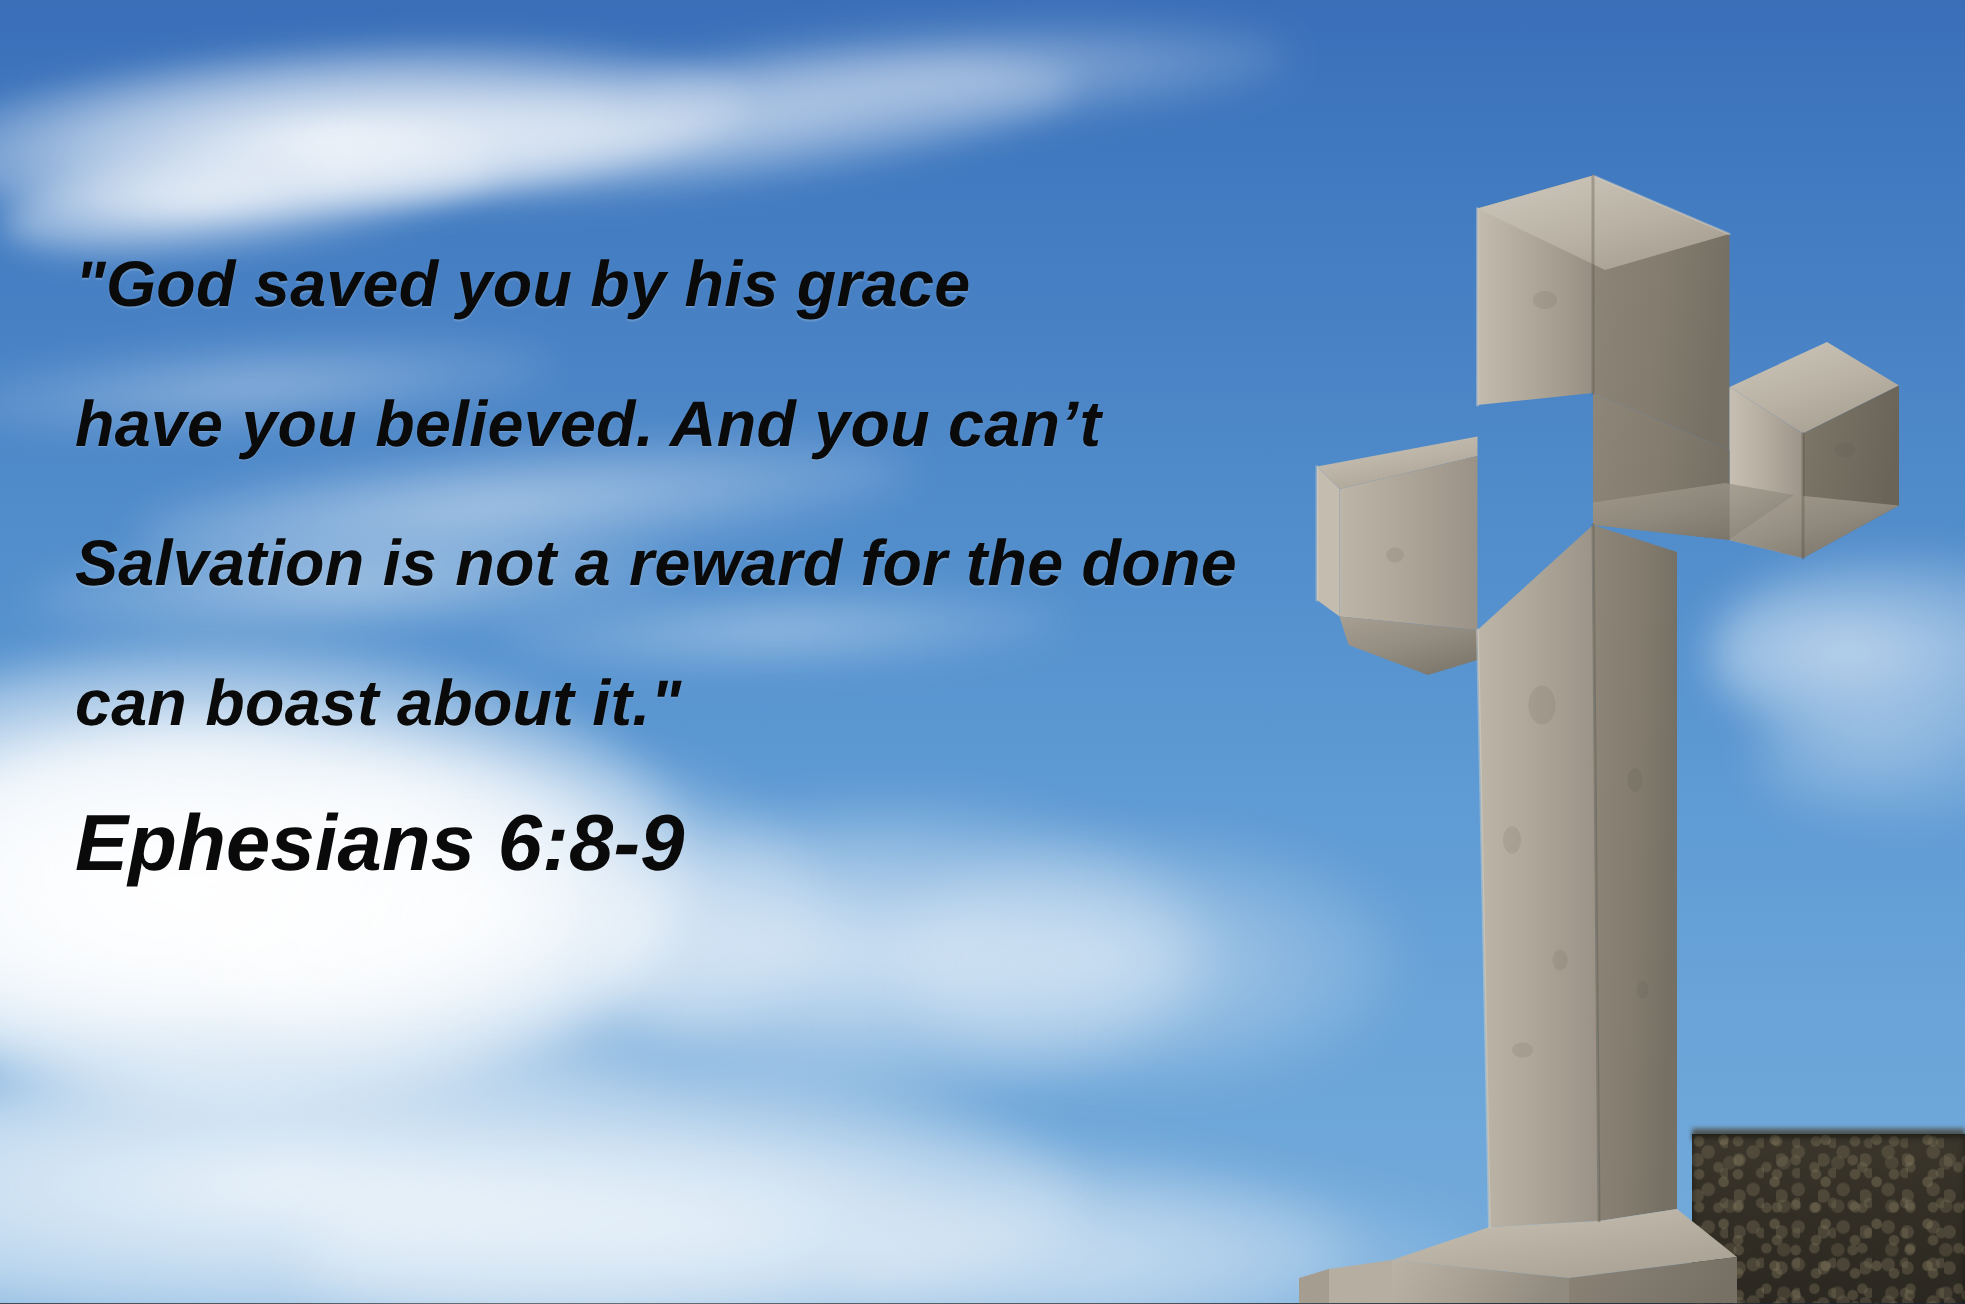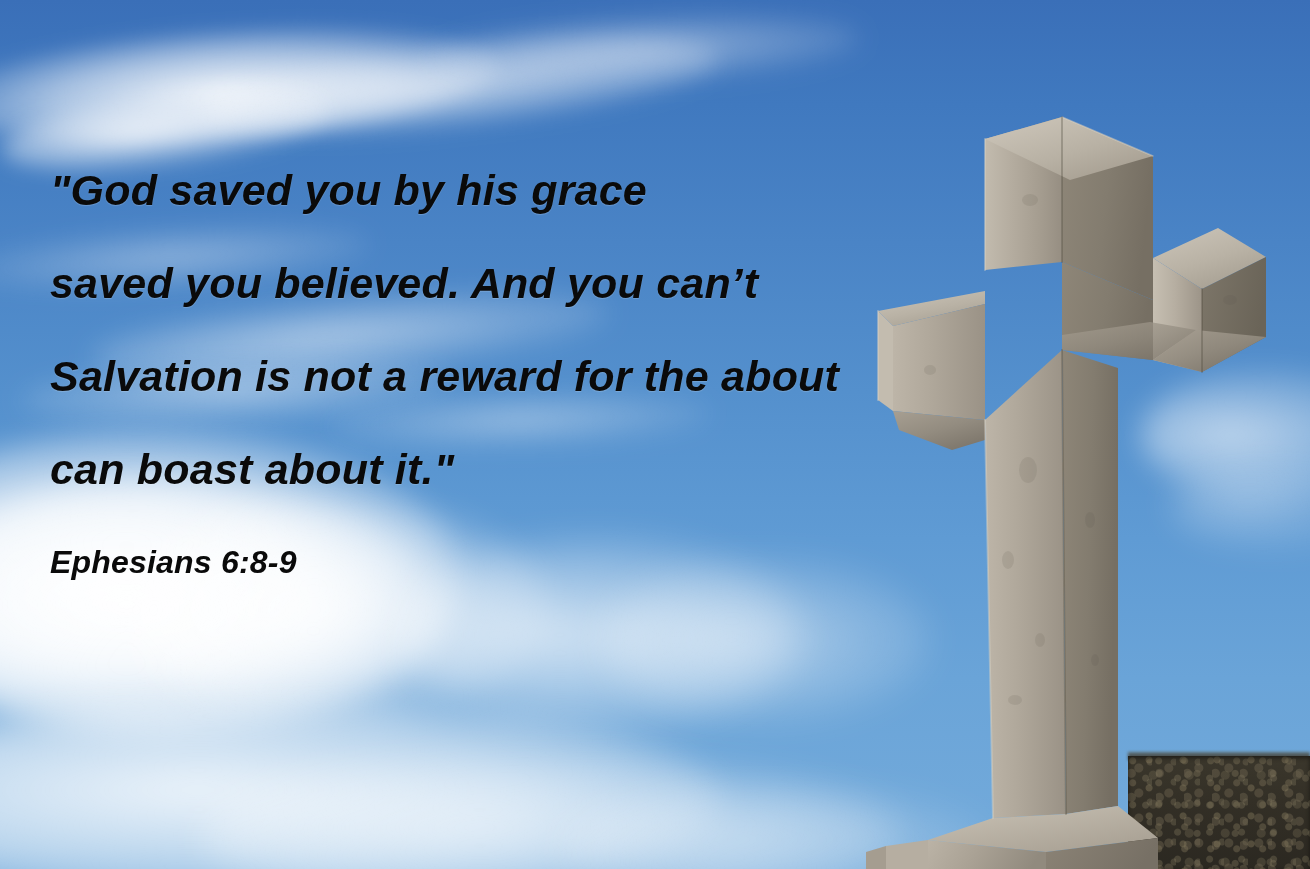--- a/index.html
+++ b/index.html
@@ -248,21 +248,21 @@
     font-size: 43px;
     font-weight: bold;
     font-style: italic;
     color: #0a0a0a;
     line-height: 93px;
     white-space: nowrap;
     letter-spacing: 0.2px;
     text-shadow: 0 1px 1px rgba(255,255,255,0.18);
   }
   .ref-line {
-    font-size: 32px;
+    font-size: 53px;
     font-weight: bold;
     font-style: italic;
     color: #0a0a0a;
     line-height: 93px;
     white-space: nowrap;
     letter-spacing: 0.2px;
   }
 </style>
 </head>
 <body>
@@ -411,19 +411,19 @@
       <g opacity="0.30" stroke-linecap="round" fill="none">
         <line x1="1062" y1="117" x2="1062" y2="262" stroke="#4a4538" stroke-width="2"></line>
         <line x1="1062" y1="350" x2="1066" y2="814" stroke="#4a4538" stroke-width="2"></line>
         <line x1="1202" y1="289" x2="1202" y2="372" stroke="#4a4538" stroke-width="2"></line>
       </g>
     </g>
   </svg>
 
   <div class="verse">
     <div class="verse-line">"God saved you by his grace</div>
-    <div class="verse-line">saved you believed. And you can’t</div>
-    <div class="verse-line">Salvation is not a reward for the about</div>
+    <div class="verse-line">have you believed. And you can’t</div>
+    <div class="verse-line">Salvation is not a reward for the done</div>
     <div class="verse-line">can boast about it."</div>
     <div class="ref-line">Ephesians 6:8-9</div>
   </div>
 
 </div>
 
 </body></html>

